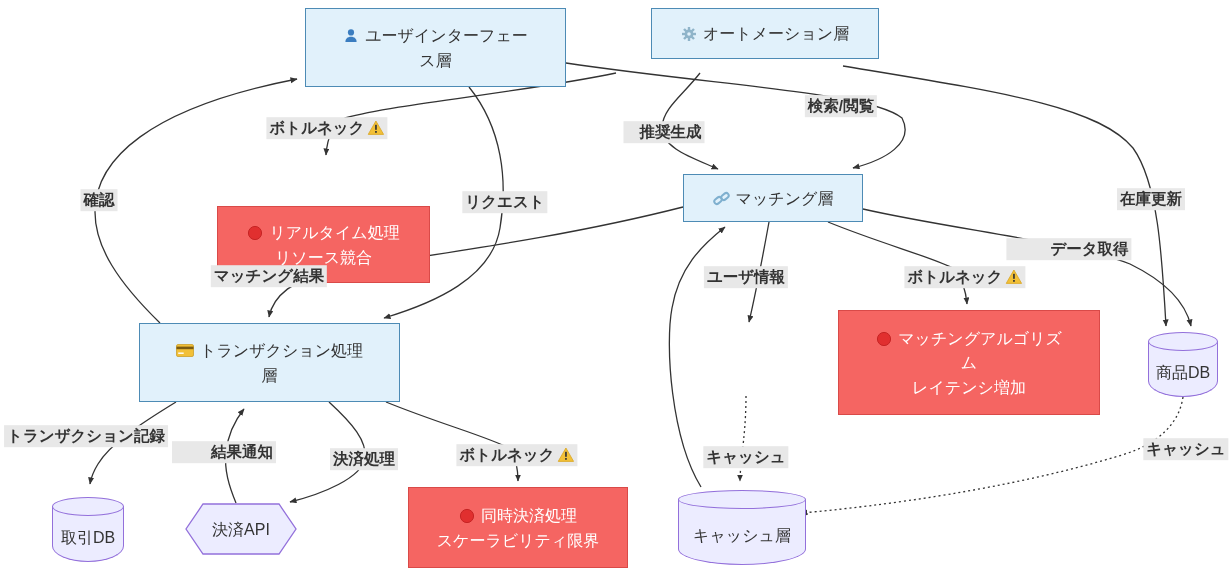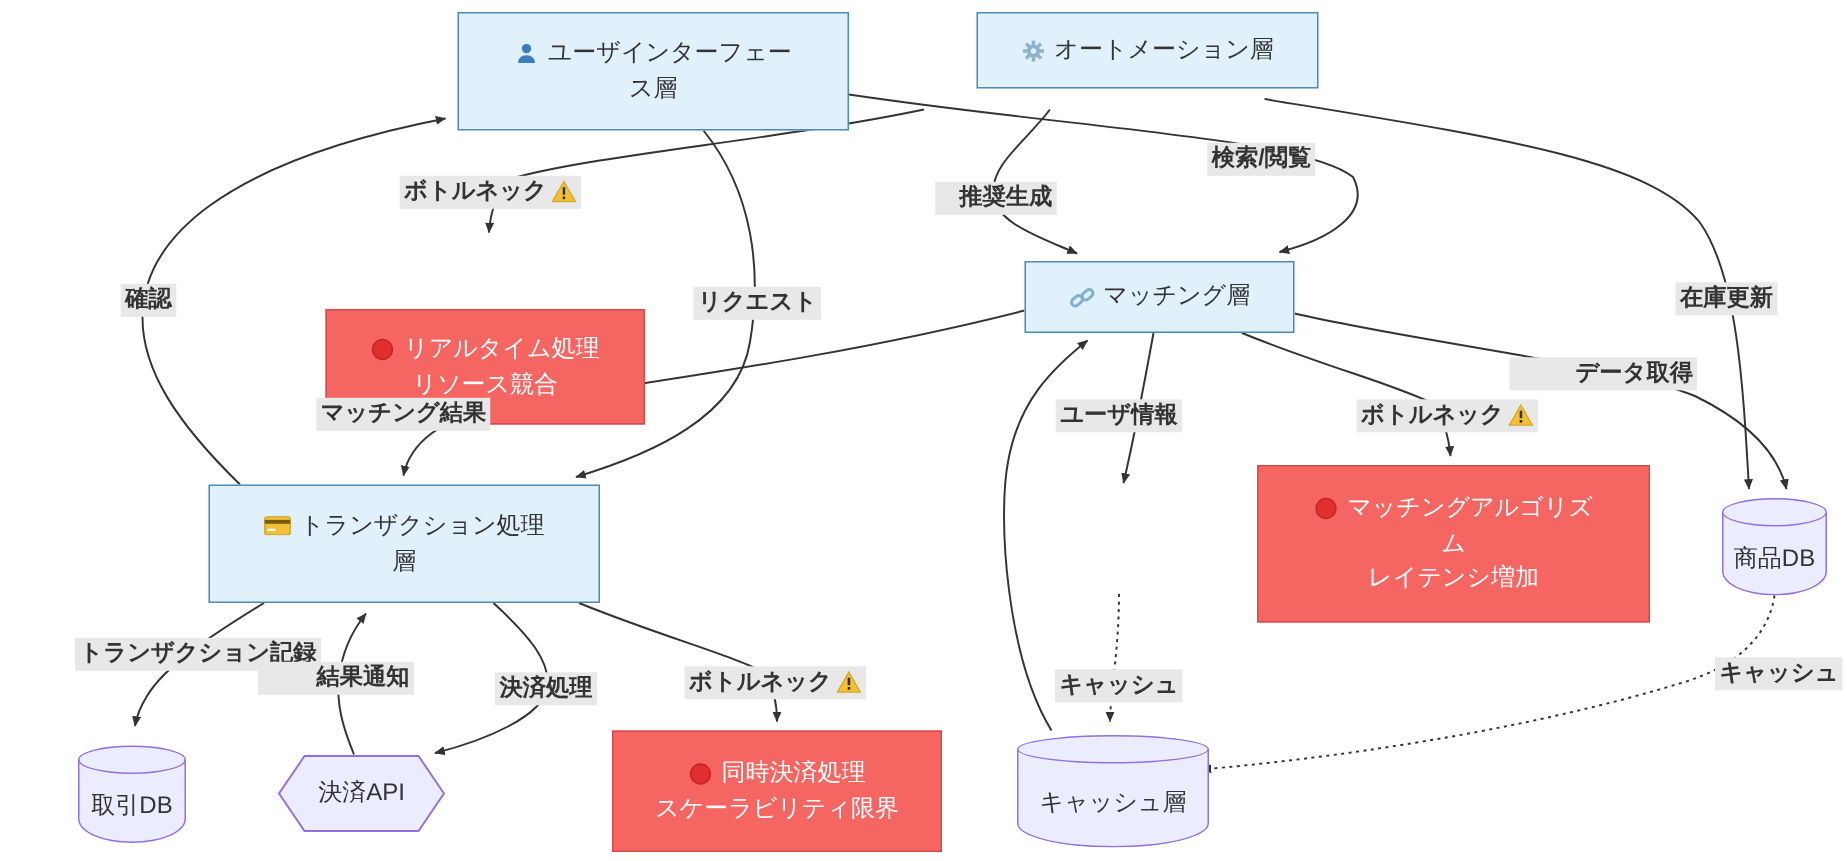--- a/index.html
+++ b/index.html
@@ -193,21 +193,21 @@
       <svg width="17" height="15" viewBox="0 0 17 15">
         <polygon points="8.5,0.8 16.2,14.2 0.8,14.2" fill="#f2c037" stroke="#d9a521" stroke-width="0.8"></polygon>
         <rect x="7.7" y="4.6" width="1.7" height="5" fill="#333"></rect>
         <rect x="7.7" y="10.8" width="1.7" height="1.8" fill="#333"></rect>
       </svg>
     </span>
 
   <span class="elabel" style="left:1069px;top:249px;padding-left:44px;">
       <span>データ取得</span>
     </span>
-  <span class="elabel" style="left:86px;top:436px;margin-left:46px;">
+  <span class="elabel" style="left:86px;top:436px;">
       <span>トランザクション記録</span>
     </span>
   <span class="elabel" style="left:224px;top:452px;padding-left:39px;">
       <span>結果通知</span>
     </span>
   <span class="elabel" style="left:364px;top:459px;align-items:center;">
       <span>決済処理</span>
     </span>
 
   <span class="elabel" style="left:517px;top:455px;">

